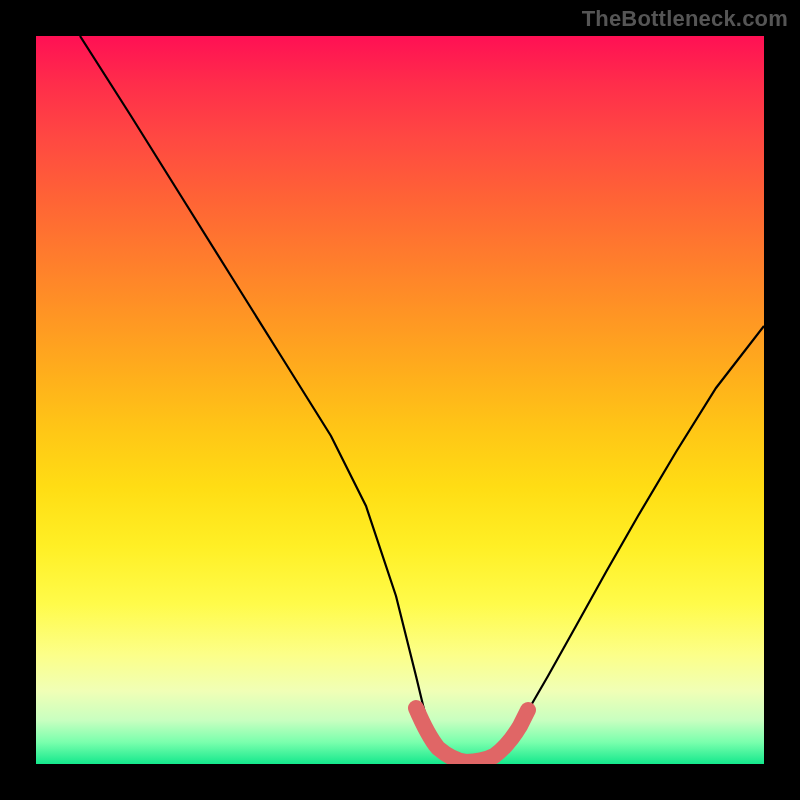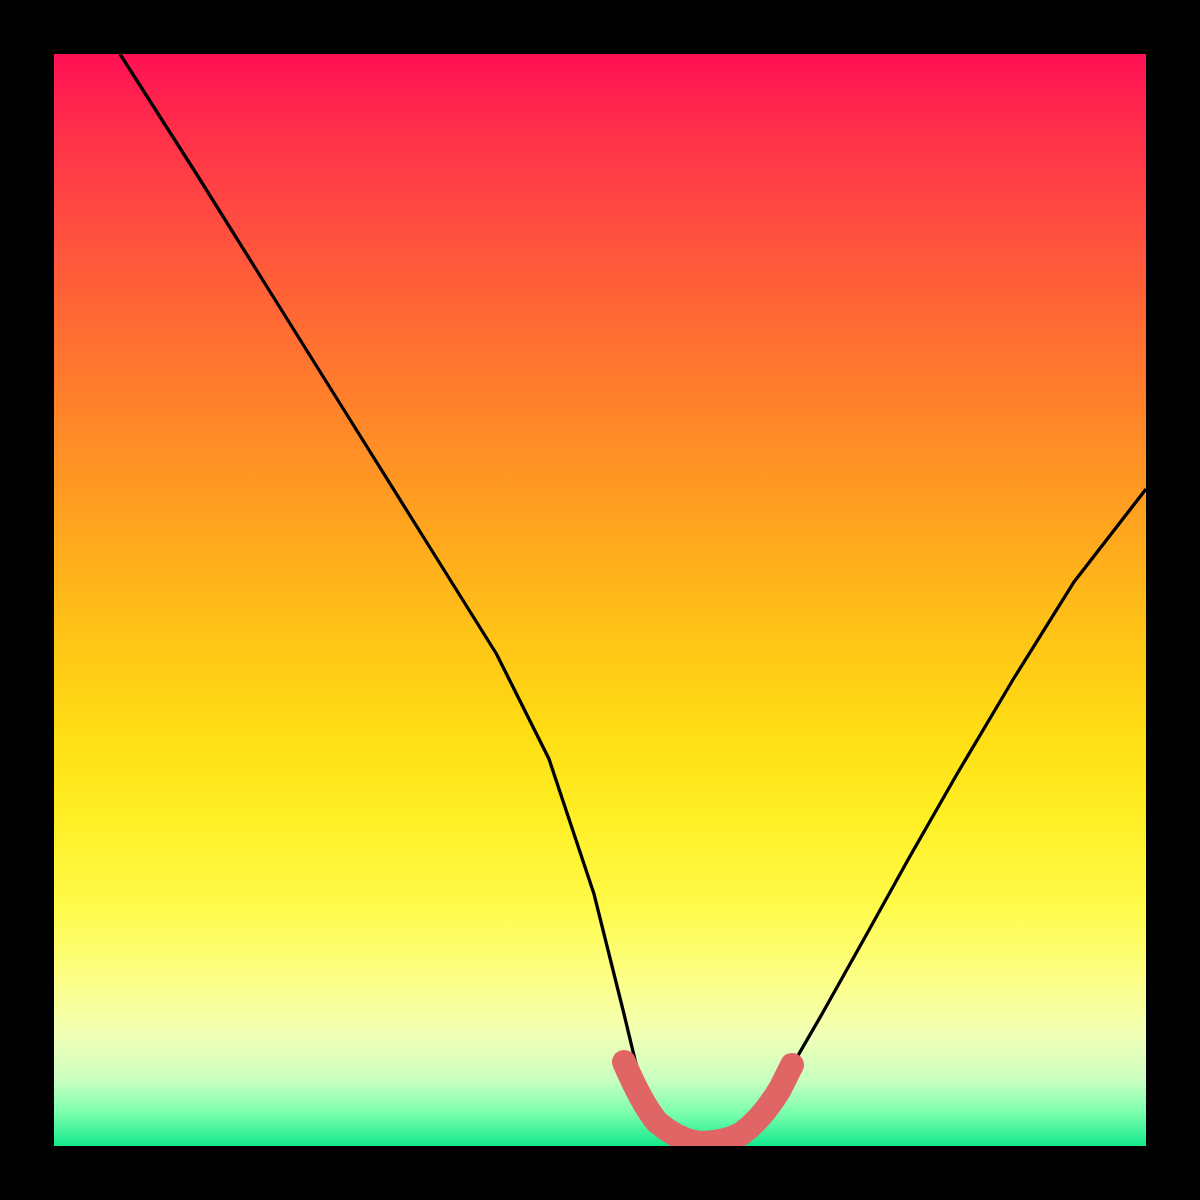--- a/index.html
+++ b/index.html
@@ -72,20 +72,21 @@
     width: 100%;
     height: 100%;
     z-index: 6;
   }
 </style>
 </head>
 <body>
 
 <div class="frame">
 
+  <div class="watermark">TheBottleneck.com</div>
 
   <div class="plot-area">
     <div class="gradient"></div>
 
     <svg class="curve" viewBox="0 0 728 728" preserveAspectRatio="none">
       <path d="M 44 0
                L 95 80
                L 145 160
                L 195 240
                L 245 320

